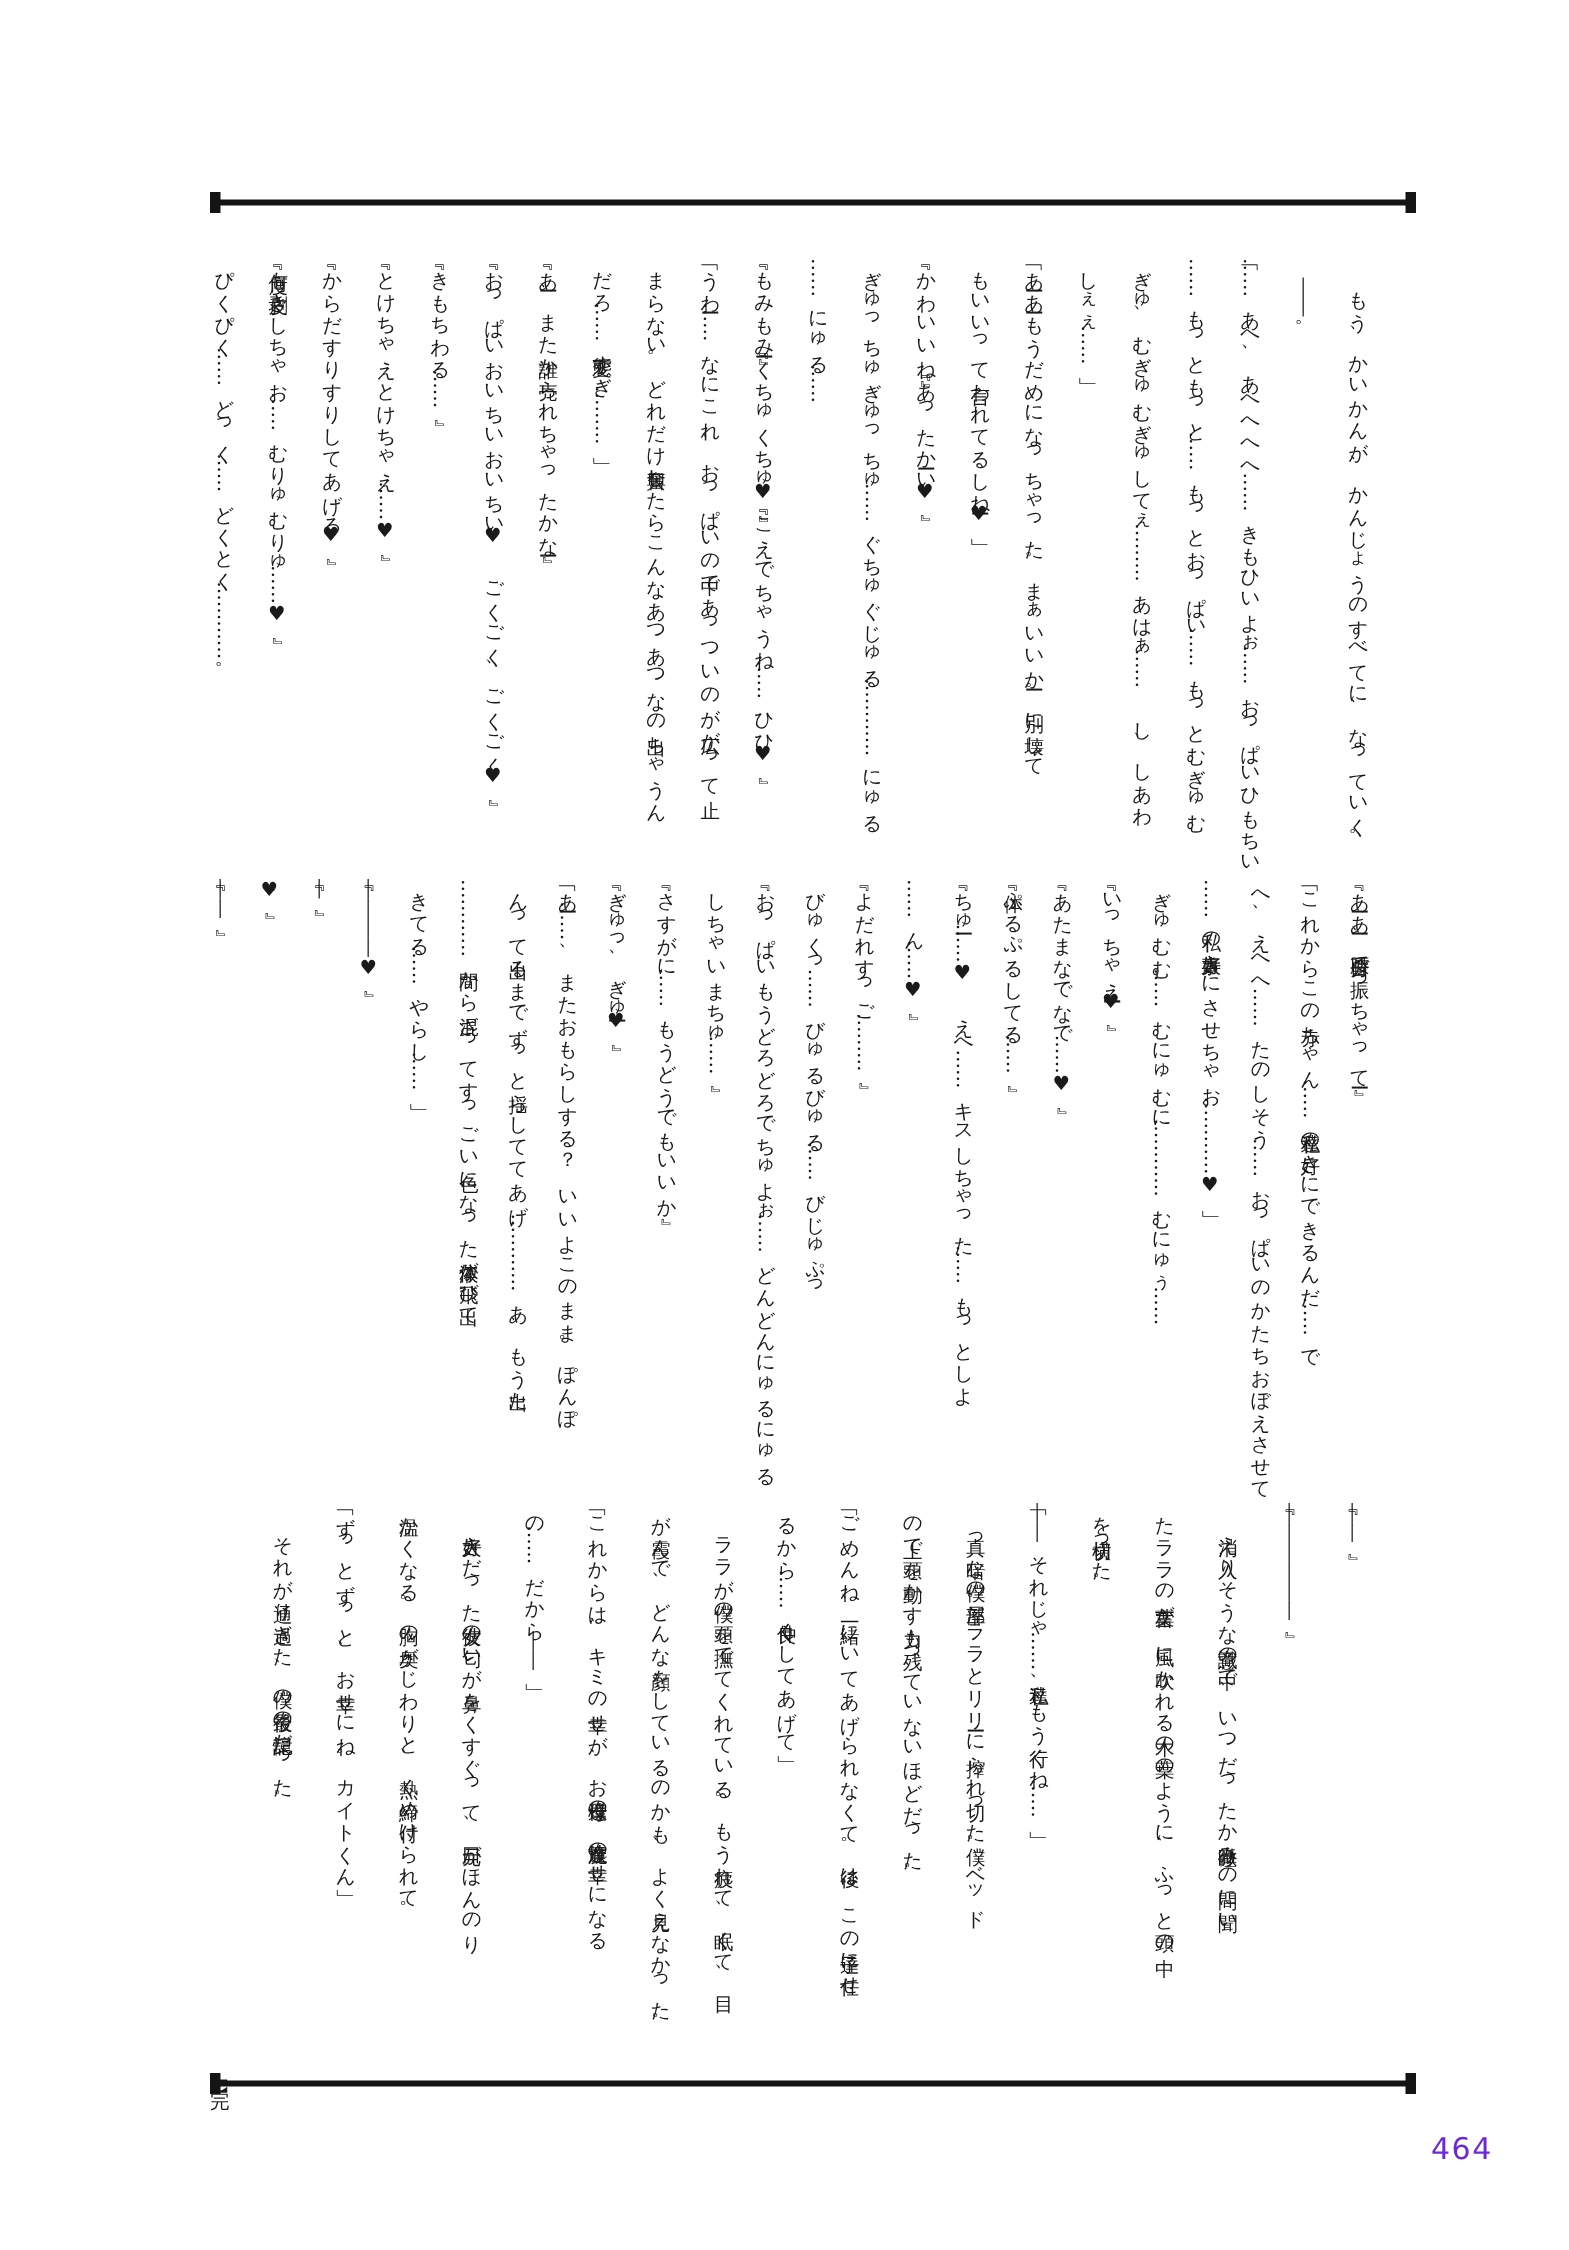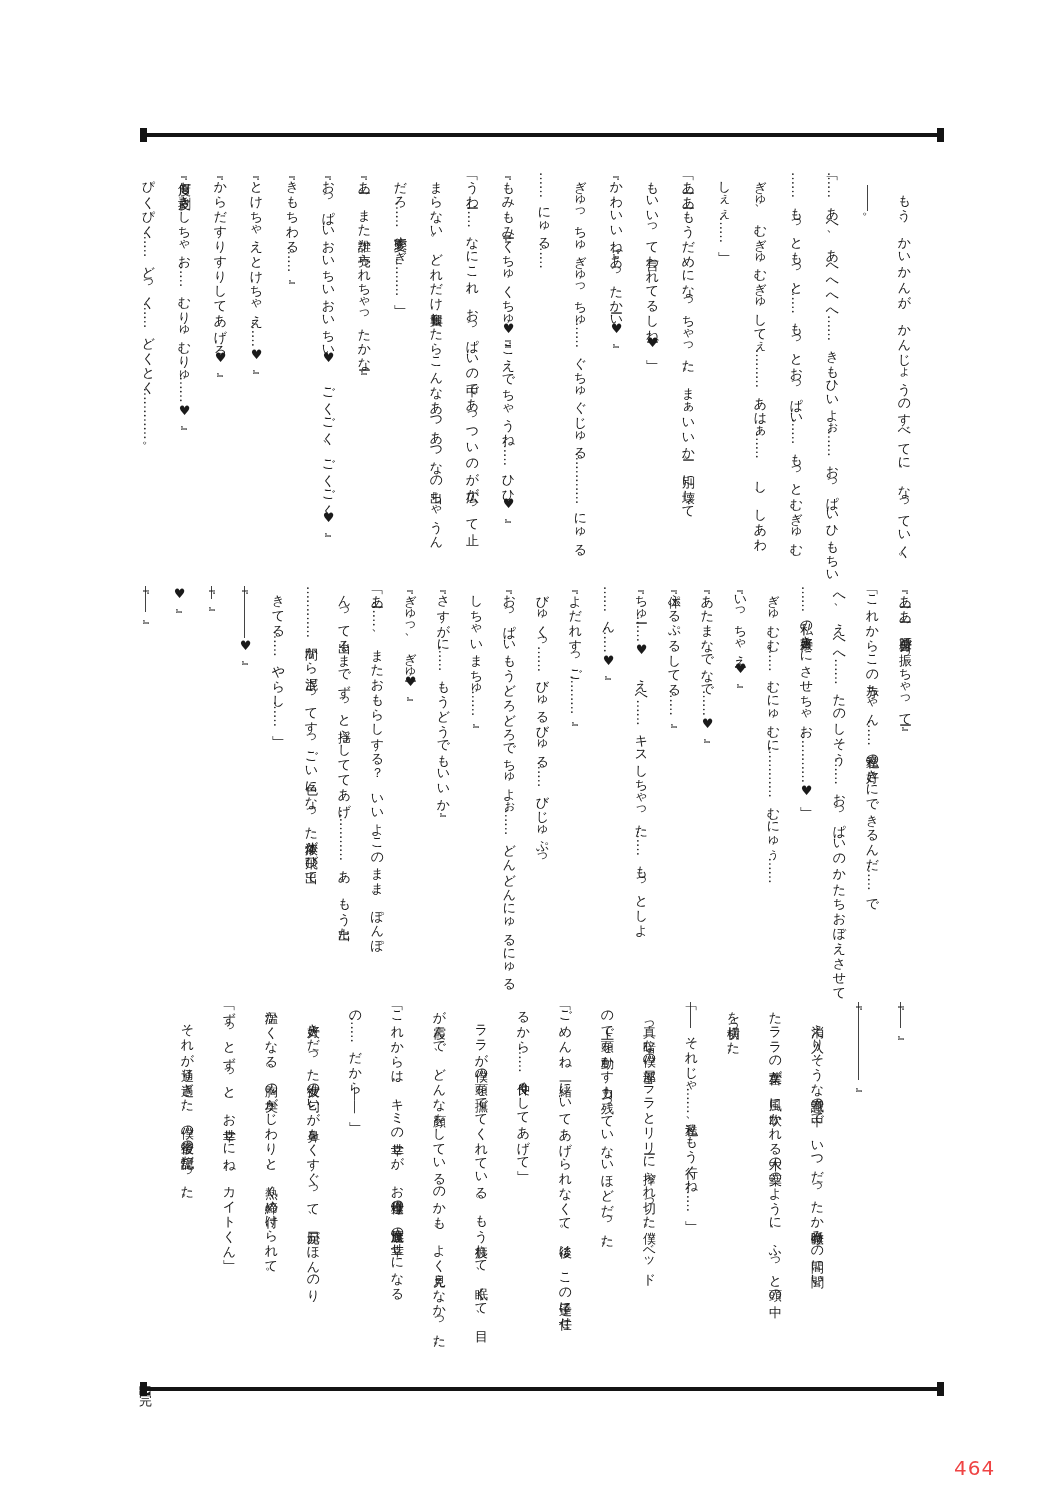--- a/index.html
+++ b/index.html
@@ -18,23 +18,23 @@
     position:absolute;right:124px;
     writing-mode:vertical-rl;text-orientation:mixed;
     color:#1a1a1a;font-size:13px;
   }
   .tier p{margin:0;white-space:pre;}
   .tier-0{top:172px;height:386px;line-height:36px;}
   .tier-1{top:586px;height:380px;line-height:33px;}
   .tier-2{top:1002px;height:380px;line-height:42px;}
   .align-end{text-align:end;}
   .page-number{
-    position:absolute;left:954px;top:1456px;
+    position:absolute;left:954px;top:1420px;
     font-family:"DejaVu Sans","Liberation Sans",sans-serif;
-    font-size:20px;color:#ef4444;letter-spacing:1px;
+    font-size:20px;color:#6d28d9;letter-spacing:1px;
   }
 </style>
 </head>
 <body>
 
 <div class="rule rule-top"></div>
 
 <div class="tier tier-0">
     <p>　もう、かいかんが、かんじょうのすべてに、なっていく。</p>
     <p>　――。</p>

